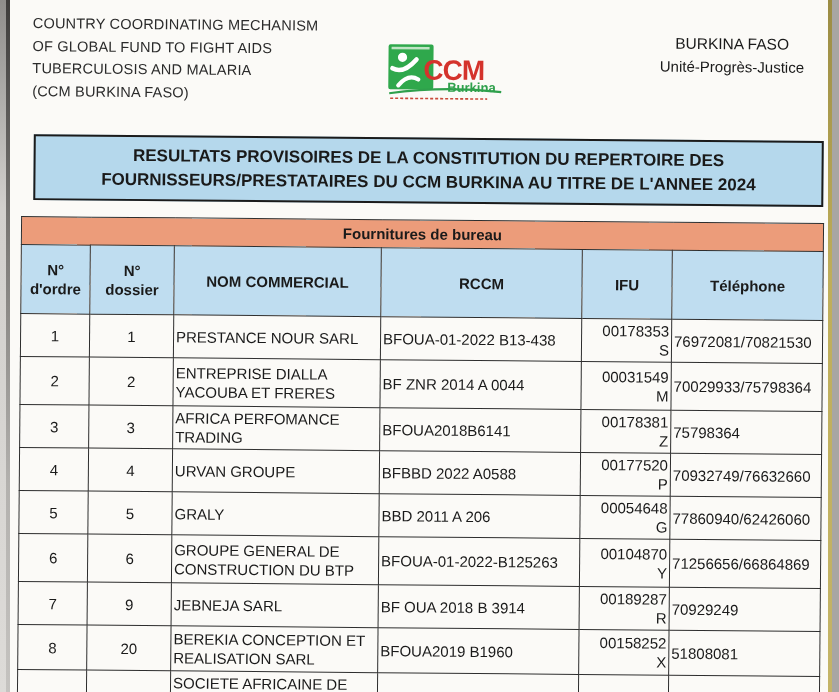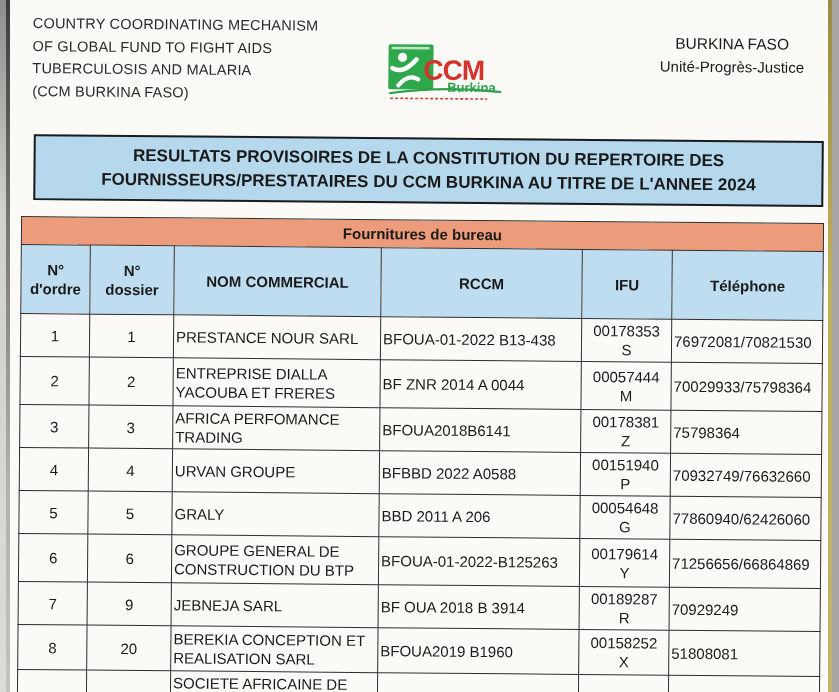--- a/index.html
+++ b/index.html
@@ -40,21 +40,21 @@
     vertical-align:middle;font-size:15px;line-height:19px;
     padding:2px 2px;overflow:hidden;}
   .section-row td{background:var(--section_salmon,#ec9c7a);
     font-weight:bold;text-align:center;height:23px;font-size:15px;}
   thead th{background:var(--header_blue,#bfddf0);font-weight:bold;
     text-align:center;height:64px;white-space:pre-line;}
   tbody td{background:transparent;}
   .c-ord,.c-dos{text-align:center;}
   .c-nom{text-align:left;padding-left:9px;padding-right:6px;}
   .c-rccm{text-align:left;padding-left:12px;}
-  .c-ifu{text-align:center;white-space:pre-line;margin-left:28px;}
+  .c-ifu{text-align:right;white-space:pre-line;margin-left:28px;}
   .c-tel{text-align:left;padding-left:8px;white-space:nowrap;}
   tbody tr:nth-child(1) td{height:36px;}
   tbody tr:nth-child(2) td{height:43px;}
   tbody tr:nth-child(3) td{height:37px;}
   tbody tr:nth-child(4) td{height:36px;}
   tbody tr:nth-child(5) td{height:29px;}
   tbody tr:nth-child(6) td{height:43px;}
   tbody tr:nth-child(7) td{height:38px;}
   tbody tr:nth-child(8) td{height:40px;}
   tbody tr:nth-child(9) td{height:66px;}
@@ -132,57 +132,57 @@
         <td class="c-rccm">BFOUA-01-2022 B13-438</td>
         <td class="c-ifu">00178353
 S</td>
         <td class="c-tel">76972081/70821530</td>
       </tr>
       <tr>
         <td class="c-ord">2</td>
         <td class="c-dos">2</td>
         <td class="c-nom">ENTREPRISE DIALLA YACOUBA ET FRERES</td>
         <td class="c-rccm">BF ZNR 2014 A 0044</td>
-        <td class="c-ifu">00057444
+        <td class="c-ifu">00031549
 M</td>
         <td class="c-tel">70029933/75798364</td>
       </tr>
       <tr>
         <td class="c-ord">3</td>
         <td class="c-dos">3</td>
         <td class="c-nom">AFRICA PERFOMANCE TRADING</td>
         <td class="c-rccm">BFOUA2018B6141</td>
         <td class="c-ifu">00178381
 Z</td>
         <td class="c-tel">75798364</td>
       </tr>
       <tr>
         <td class="c-ord">4</td>
         <td class="c-dos">4</td>
         <td class="c-nom">URVAN GROUPE</td>
         <td class="c-rccm">BFBBD 2022 A0588</td>
-        <td class="c-ifu">00151940
+        <td class="c-ifu">00177520
 P</td>
         <td class="c-tel">70932749/76632660</td>
       </tr>
       <tr>
         <td class="c-ord">5</td>
         <td class="c-dos">5</td>
         <td class="c-nom">GRALY</td>
         <td class="c-rccm">BBD 2011 A 206</td>
         <td class="c-ifu">00054648
 G</td>
         <td class="c-tel">77860940/62426060</td>
       </tr>
       <tr>
         <td class="c-ord">6</td>
         <td class="c-dos">6</td>
         <td class="c-nom">GROUPE GENERAL DE CONSTRUCTION DU BTP</td>
         <td class="c-rccm">BFOUA-01-2022-B125263</td>
-        <td class="c-ifu">00179614
+        <td class="c-ifu">00104870
 Y</td>
         <td class="c-tel">71256656/66864869</td>
       </tr>
       <tr>
         <td class="c-ord">7</td>
         <td class="c-dos">9</td>
         <td class="c-nom">JEBNEJA SARL</td>
         <td class="c-rccm">BF OUA 2018 B 3914</td>
         <td class="c-ifu">00189287
 R</td>

